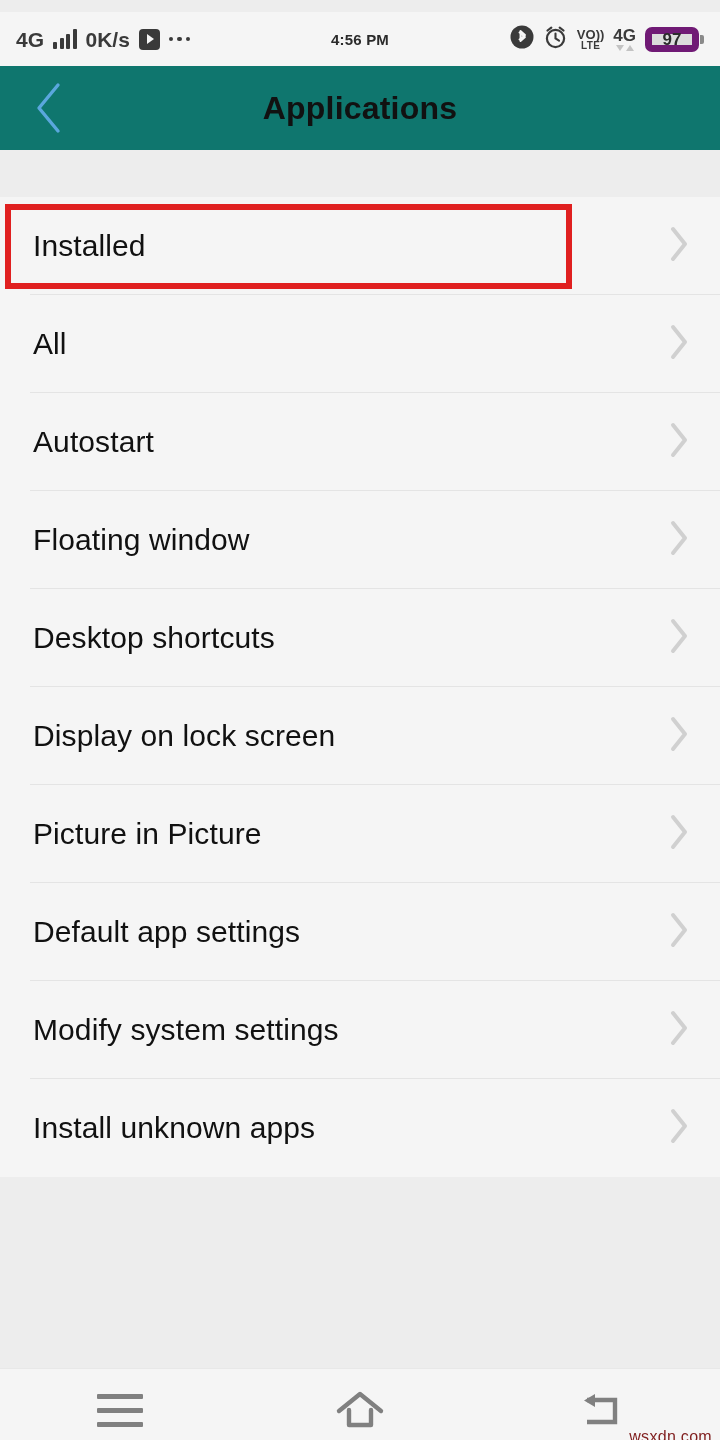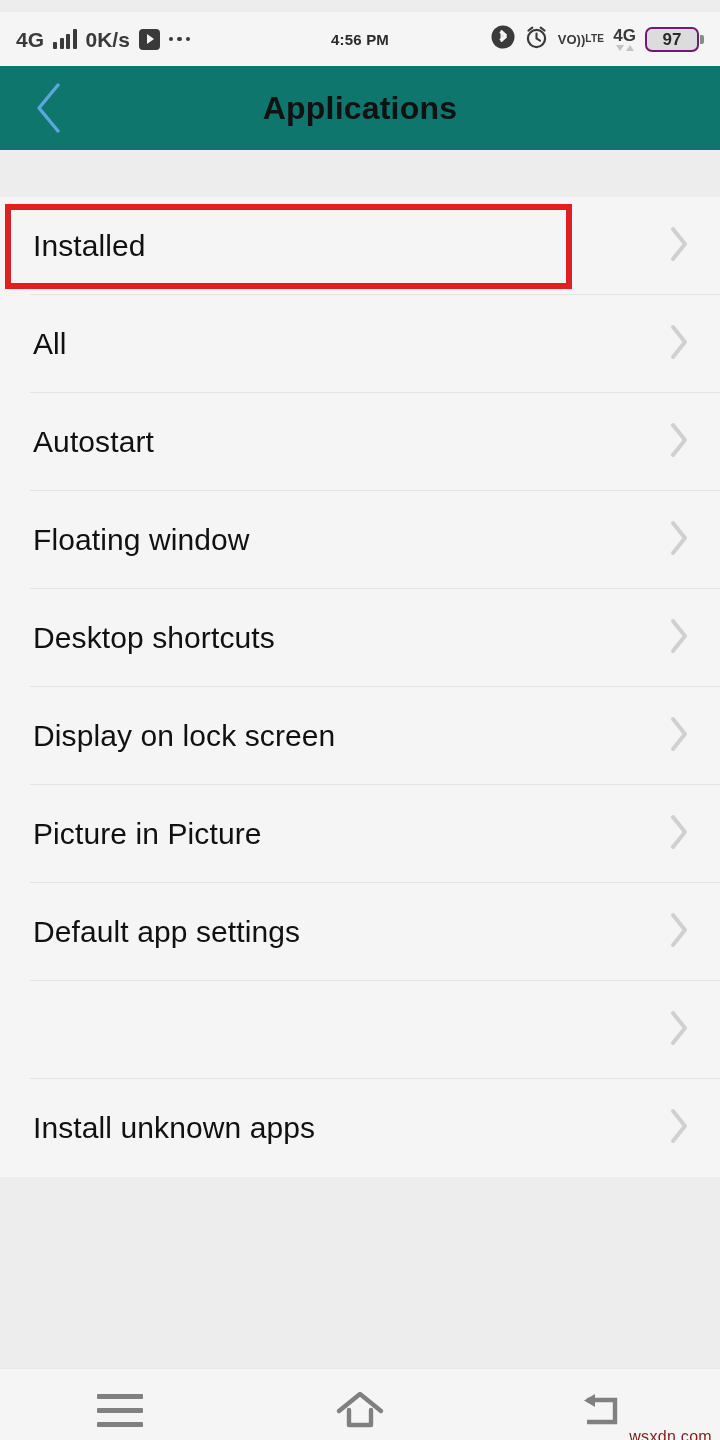--- a/index.html
+++ b/index.html
@@ -42,35 +42,35 @@
   .play-badge::after {
     content:""; width:0; height:0;
     border-left:7px solid #f5f5f5;
     border-top:5px solid transparent;
     border-bottom:5px solid transparent;
     margin-left:2px;
   }
   .dots { display:flex; gap:4px; align-items:center; }
   .dots i { width:4.5px; height:4.5px; border-radius:50%; background:#3a3a3a; display:block; }
 
-  .volte { display:flex; flex-direction:row; align-items:center; line-height:1;
+  .volte { display:flex; flex-direction:column; align-items:center; line-height:1;
            font-size:13px; font-weight:bold; color:#3a3a3a; }
   .volte .t { font-size:13px; }
   .volte .b { font-size:10px; letter-spacing:.3px; }
 
   .net4g { display:flex; flex-direction:column; align-items:center; line-height:1; }
   .net4g .lbl { font-size:17px; font-weight:bold; color:#3a3a3a; }
   .net4g .arrows { display:flex; gap:2px; margin-top:1px; }
   .net4g .arrows i { width:0; height:0; display:block; }
   .net4g .dn { border-left:4px solid transparent; border-right:4px solid transparent; border-top:6px solid #c3c3c3; }
   .net4g .up { border-left:4px solid transparent; border-right:4px solid transparent; border-bottom:6px solid #c3c3c3; }
 
   .battery { position:relative; display:flex; align-items:center; }
   .battery .body {
-    width:54px; height:25px; border:2px solid #701a75; border-radius:7px;
+    width:54px; height:25px; border:7px solid #701a75; border-radius:7px;
     display:flex; align-items:center; justify-content:center;
     background:#dcdcdc;
   }
   .battery .body span { font-size:17px; font-weight:bold; color:#2b2b2b; line-height:1; }
   .battery .nub {
     width:4px; height:9px; background:#8a8a8a; border-radius:0 2px 2px 0; margin-left:1px;
   }
 
   
   .header {
@@ -271,20 +271,21 @@
       <span class="label">Default app settings</span>
       <span class="chev">
         <svg width="22" height="38" viewBox="0 0 22 38">
             <path d="M5 4 L17 19 L5 34" fill="none" stroke="#d0d0d0" stroke-width="4" stroke-linecap="round" stroke-linejoin="round"></path>
           </svg>
       </span>
       <span class="divider"></span>
     </div>
 
     <div class="row">
+      <span class="label">Modify system settings</span>
       <span class="chev">
         <svg width="22" height="38" viewBox="0 0 22 38">
             <path d="M5 4 L17 19 L5 34" fill="none" stroke="#d0d0d0" stroke-width="4" stroke-linecap="round" stroke-linejoin="round"></path>
           </svg>
       </span>
       <span class="divider"></span>
     </div>
 
     <div class="row">
       <span class="label">Install unknown apps</span>

